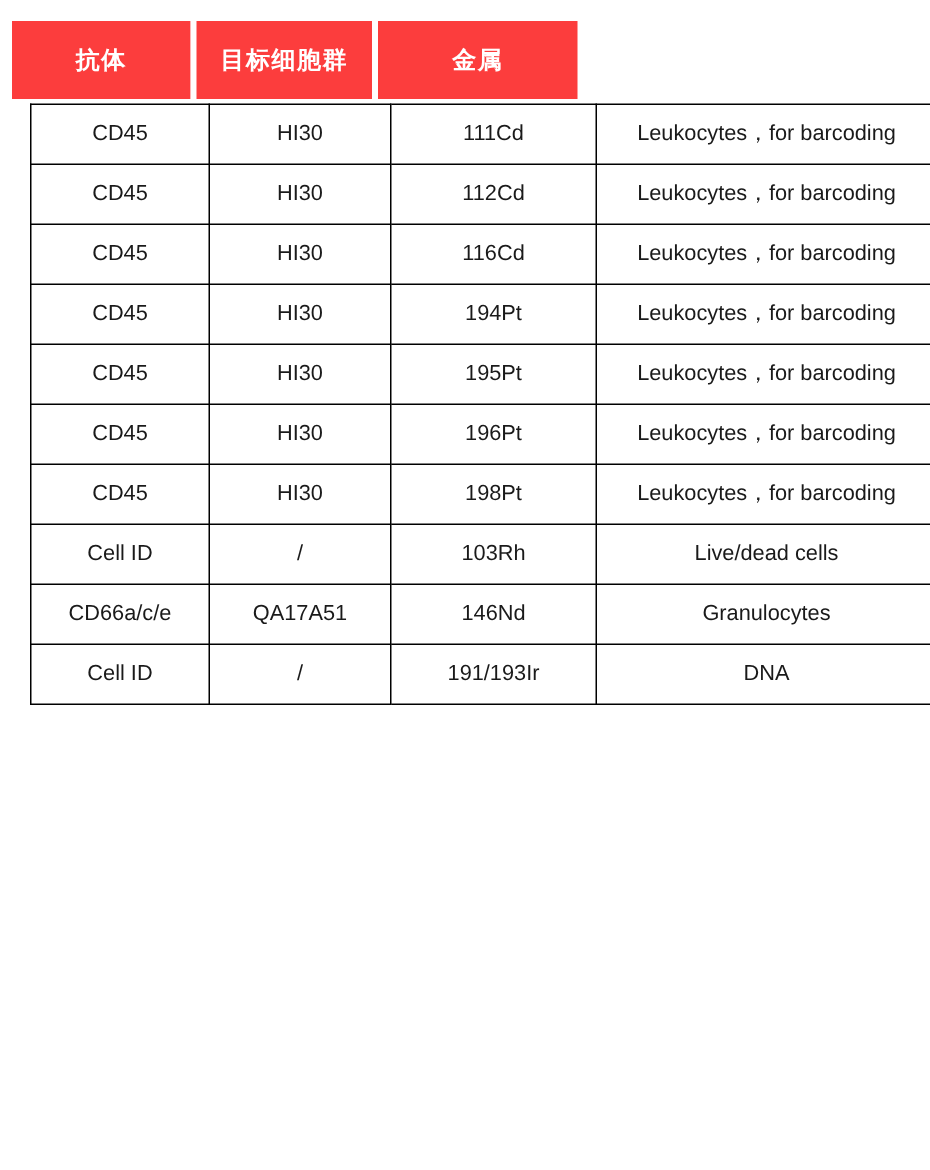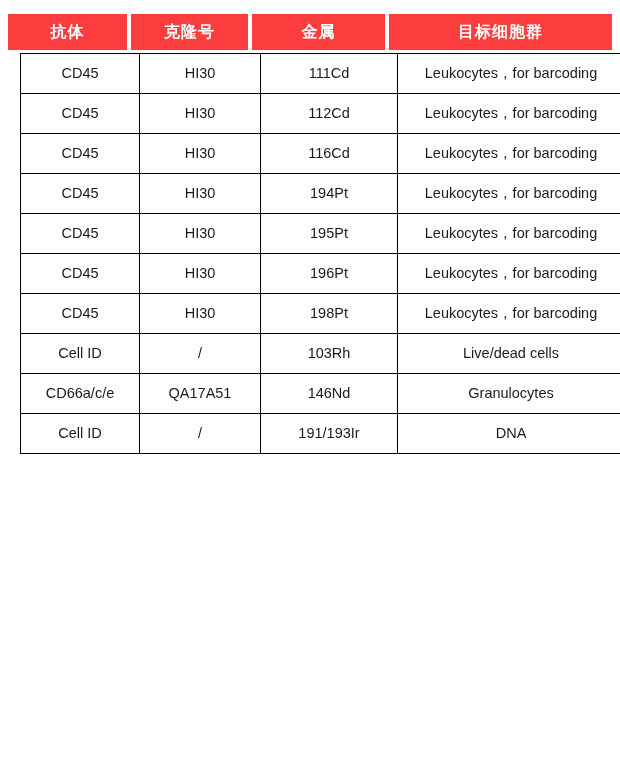--- a/index.html
+++ b/index.html
@@ -13,21 +13,21 @@
     font-family: "Liberation Sans", "DejaVu Sans", sans-serif;
     overflow: hidden;
   }
   .panel {
     margin: 14px 0 0 8px;
     width: 604px;
   }
   .header-row {
     display: grid;
     grid-template-columns: 119px 121px 137px 227px;
-    height: 36px;
+    height: 52px;
   }
   .hcell {
     background: var(--header-bg, #FC3D3D);
     color: var(--header-text, #ffffff);
     font-weight: bold;
     font-size: 16px;
     display: flex;
     align-items: center;
     justify-content: center;
     box-sizing: border-box;
@@ -59,23 +59,22 @@
   col.c2 { width: 121px; }
   col.c3 { width: 137px; }
   col.c4 { width: 227px; }
 </style>
 </head>
 <body style="background: rgb(255, 255, 255);">
 
 <div class="panel">
   <div class="header-row">
     <div class="hcell">抗体</div>
-    <div class="hcell">克隆号</div>
+    <div class="hcell">目标细胞群</div>
     <div class="hcell">金属</div>
-    <div class="hcell">目标细胞群</div>
   </div>
   <table class="body">
     <colgroup>
       <col class="c1">
         <col class="c2">
         <col class="c3">
         <col class="c4">
     </colgroup>
     <tbody>
         <tr>

